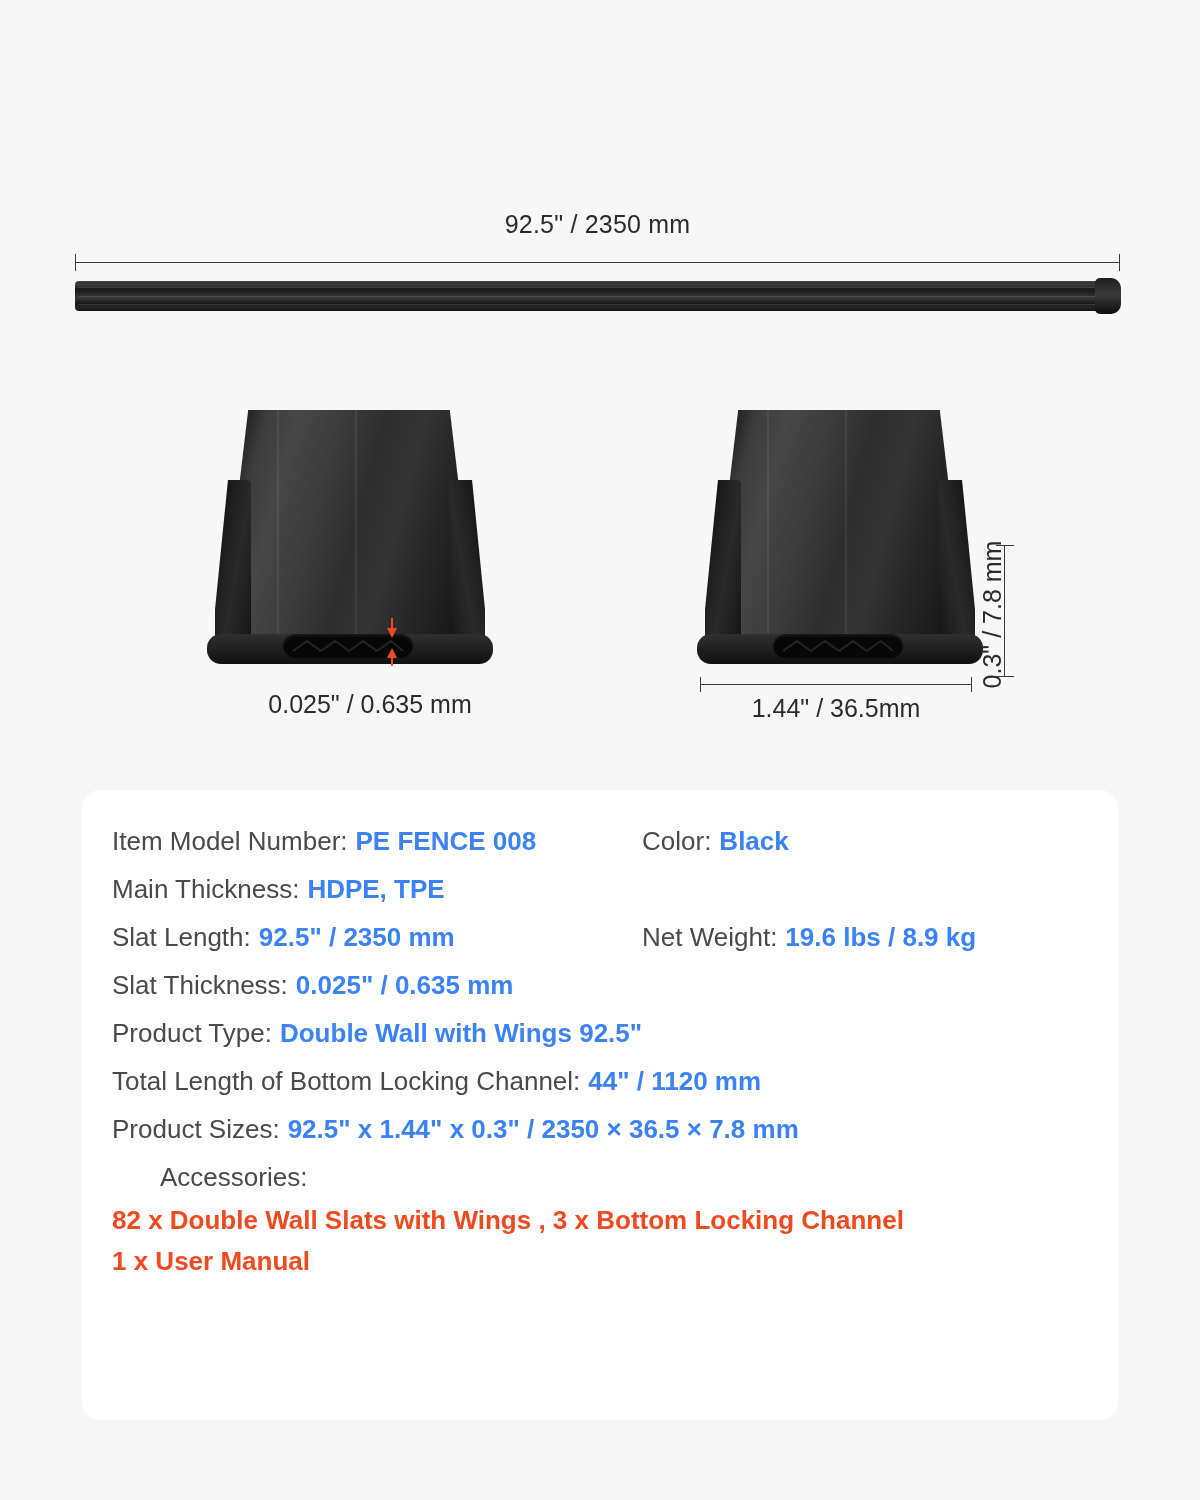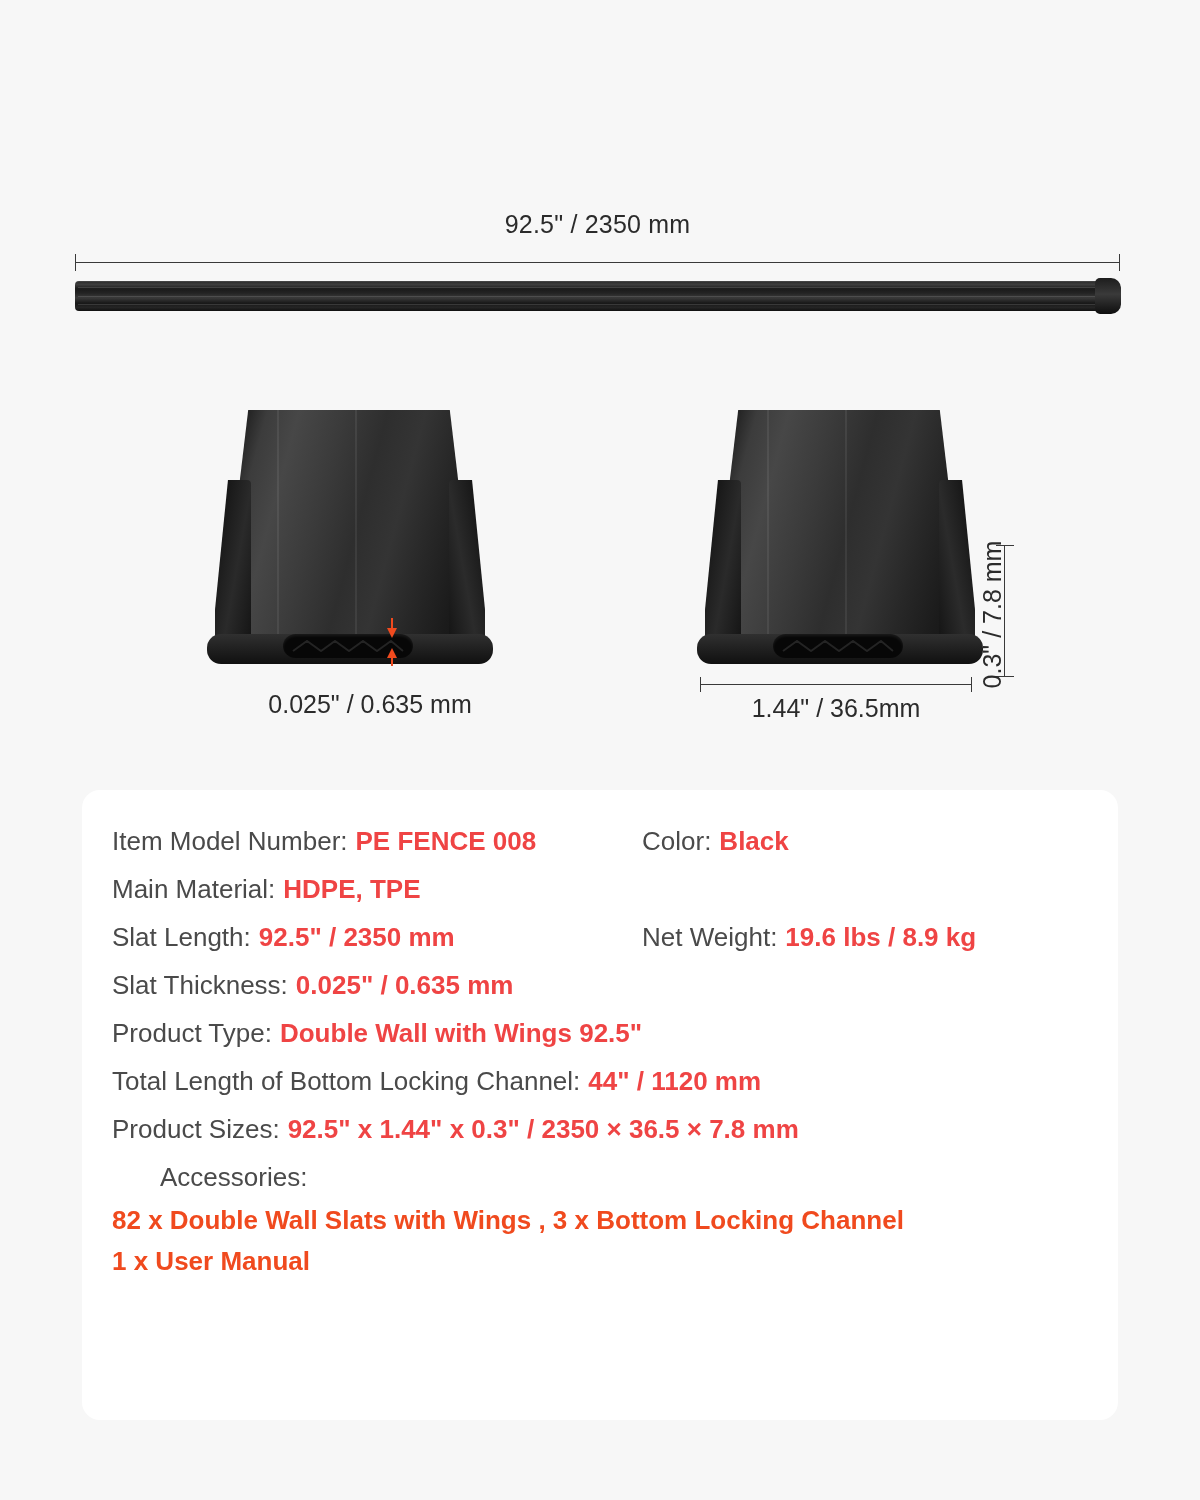--- a/index.html
+++ b/index.html
@@ -305,21 +305,21 @@
     white-space: nowrap;
   }
   .cell.c1 { width: 530px; }
   .lbl {
     font-size: 26px;
     color: #4a4a4a;
     font-weight: 400;
   }
   .val {
     font-size: 26px;
-    color: #ef4444;
+    color: #3b82f6;
     font-weight: bold;
     margin-left: 8px;
   }
   .acc-line {
     font-size: 26px;
     color: #f04a1e;
     font-weight: bold;
     margin-bottom: 10px;
   }
   .acc-label {
@@ -413,21 +413,21 @@
         <span class="val">PE FENCE 008</span>
       </div>
       <div class="cell">
         <span class="lbl">Color:</span>
         <span class="val">Black</span>
       </div>
     </div>
 
     <div class="row">
       <div class="cell c1">
-        <span class="lbl">Main Material:</span>
+        <span class="lbl">Main Thickness:</span>
         <span class="val">HDPE, TPE</span>
       </div>
     </div>
 
     <div class="row">
       <div class="cell c1">
         <span class="lbl">Slat Length:</span>
         <span class="val">92.5" / 2350 mm</span>
       </div>
       <div class="cell">

